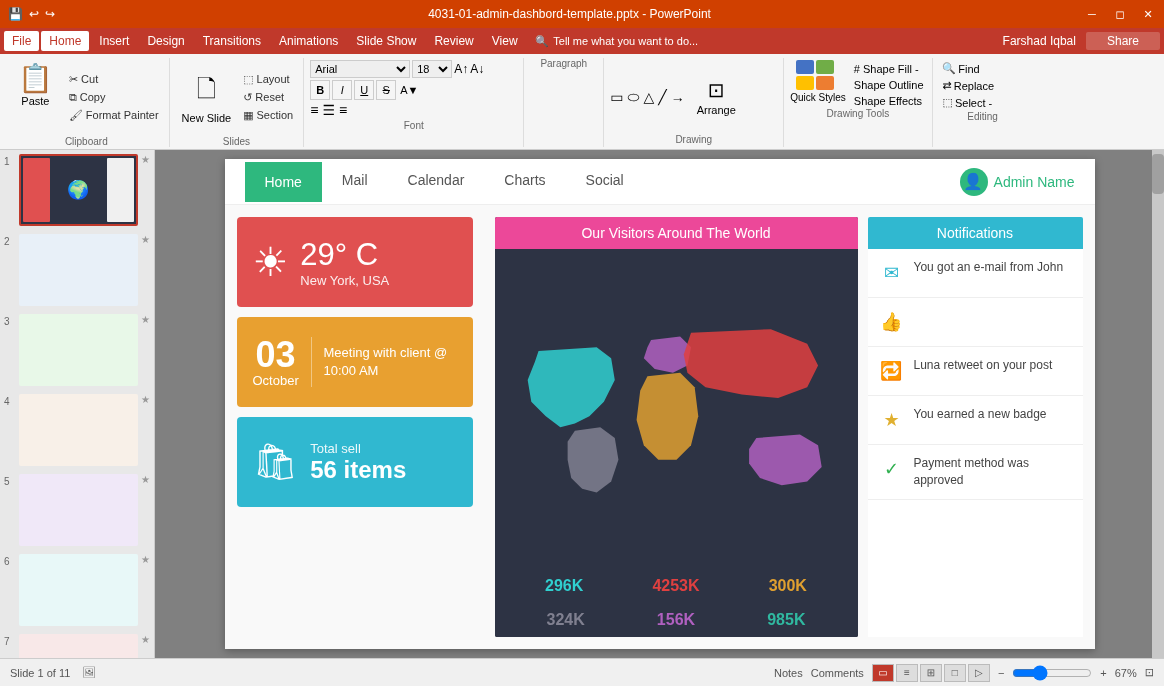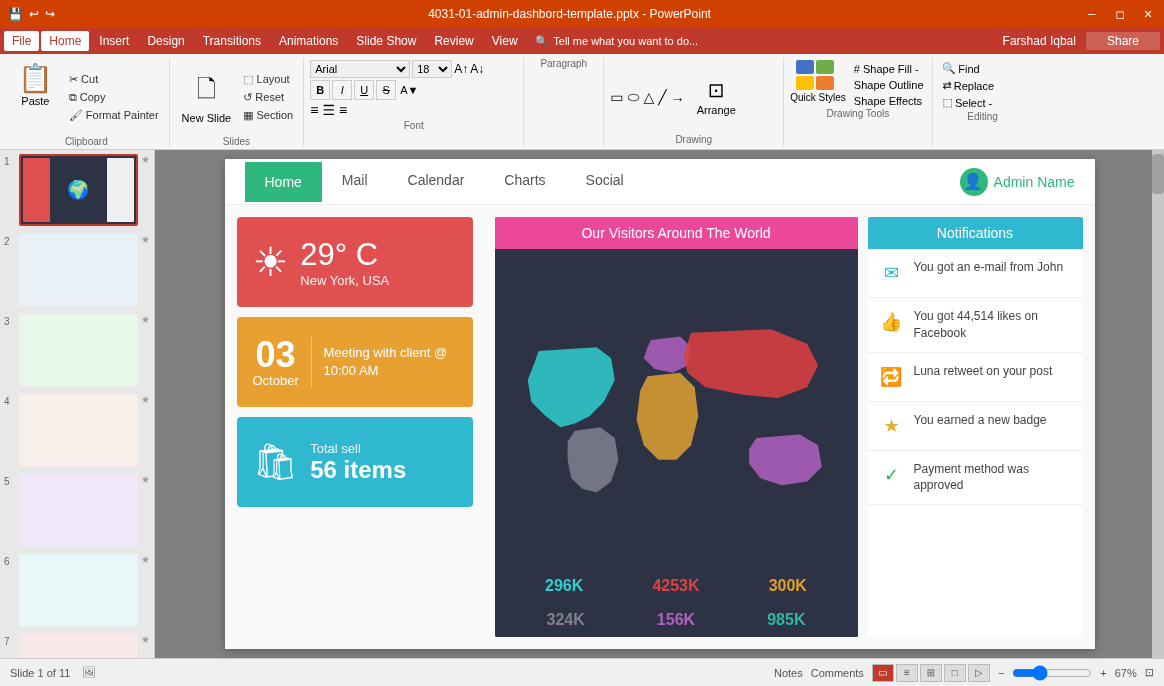--- a/index.html
+++ b/index.html
@@ -512,21 +512,20 @@
           <div class="notif-header">Notifications</div>
           <div class="notif-list">
 
             <div class="notif-item">
               <div class="notif-icon notif-icon-email">✉</div>
               <div class="notif-text">You got an e-mail from John</div>
             </div>
 
             <div class="notif-item">
               <div class="notif-icon notif-icon-like">👍</div>
-              <div class="notif-text">You got 44,514 likes on Facebook</div>
             </div>
 
             <div class="notif-item">
               <div class="notif-icon notif-icon-retweet">🔁</div>
               <div class="notif-text">Luna retweet on your post</div>
             </div>
 
             <div class="notif-item">
               <div class="notif-icon notif-icon-badge">★</div>
               <div class="notif-text">You earned a new badge</div>

